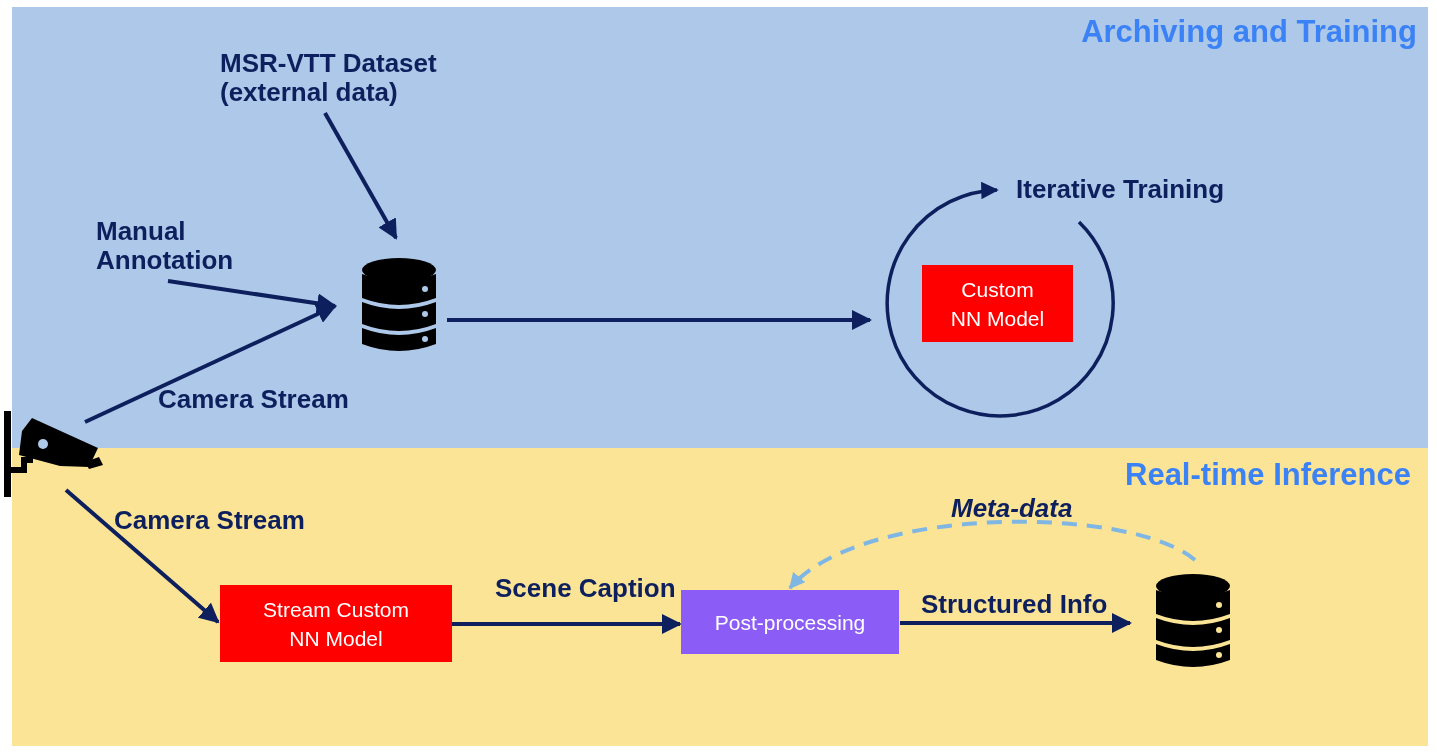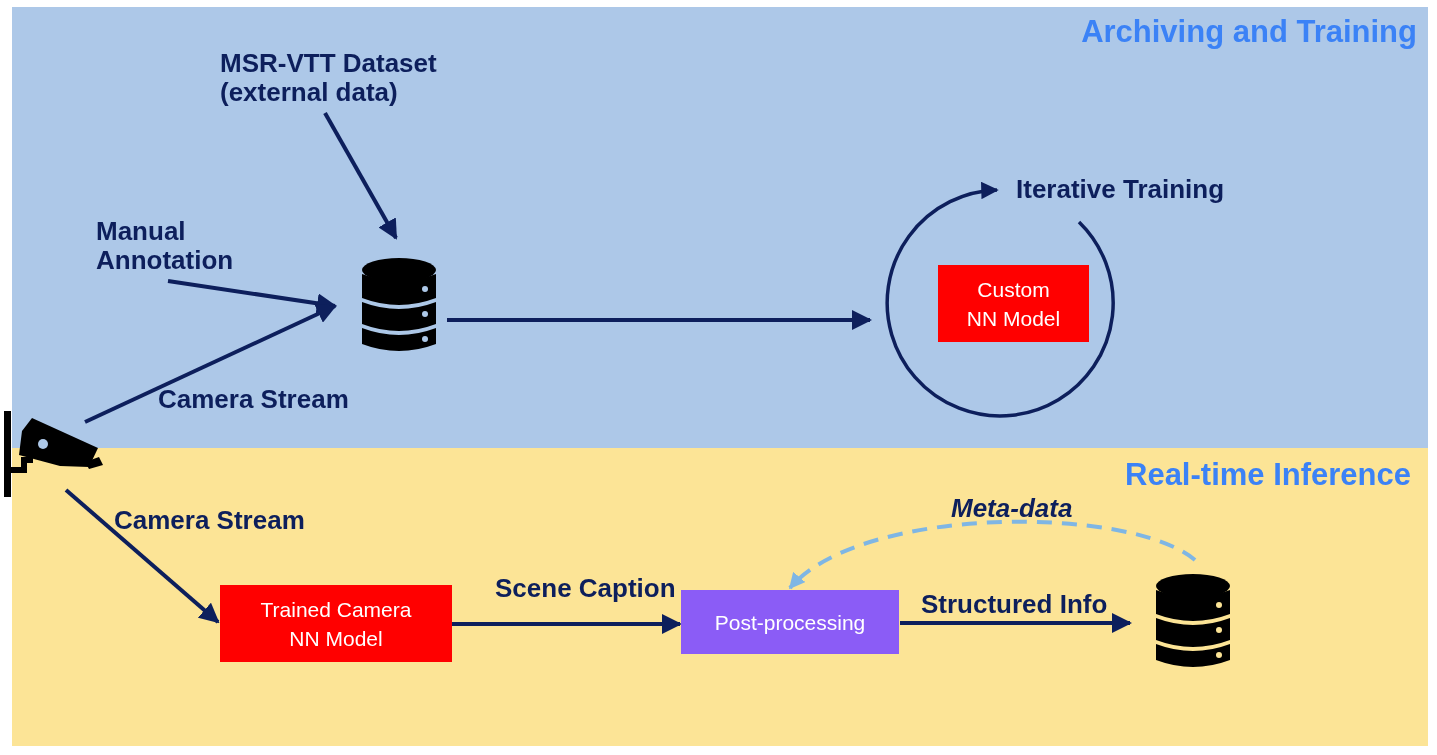--- a/index.html
+++ b/index.html
@@ -79,30 +79,30 @@
 </div>
 <div class="lbl" style="left:96px; top:217px;">
   <div>Manual</div>
   <div>Annotation</div>
 </div>
 <div class="lbl" style="left:158px; top:385px;">Camera Stream</div>
 <div class="lbl" style="left:495px; top:259px;">
 </div>
 <div class="lbl" style="left:1016px; top:175px;">Iterative Training</div>
 
-<div class="box" style="left:922px; top:265px; width:151px; height:77px; background:#ff0000;margin-left:16px;">
+<div class="box" style="left:922px; top:265px; width:151px; height:77px; background:#ff0000;">
   <div>
     <div>Custom</div>
     <div>NN Model</div>
   </div>
 </div>
 
 <div class="lbl" style="left:114px; top:506px;">Camera Stream</div>
 <div class="box" style="left:220px; top:585px; width:232px; height:77px; background:#ff0000;">
   <div>
-    <div>Trained Camera</div>
+    <div>Stream Custom</div>
     <div>NN Model</div>
   </div>
 </div>
 <div class="lbl" style="left:495px; top:574px;">Scene Caption</div>
 <div class="box" style="left:681px; top:590px; width:218px; height:64px; background:#8b5cf6;">Post-processing</div>
 <div class="lbl" style="left:921px; top:590px;">Structured Info</div>
 <div class="lbl" style="left:951px; top:494px;font-style:italic;">Meta-data</div>
 
 </body></html>

